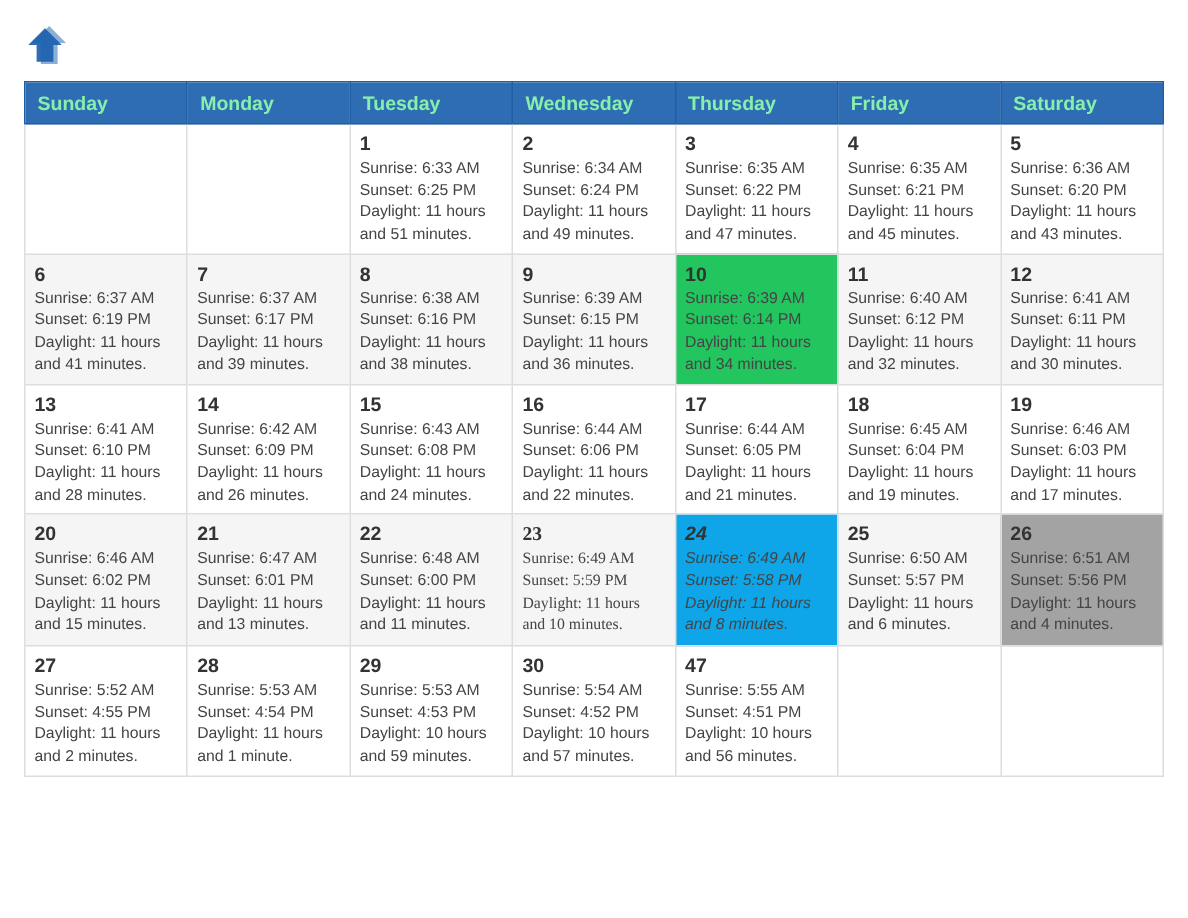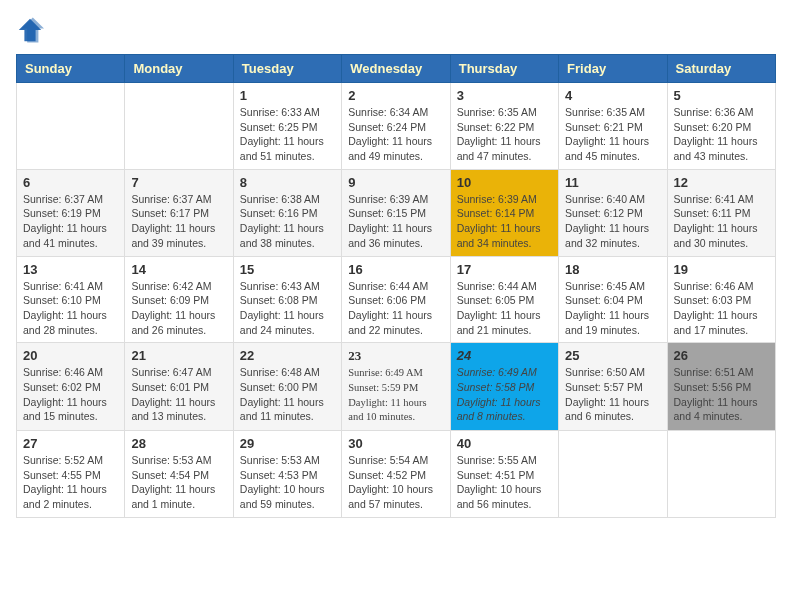--- a/index.html
+++ b/index.html
@@ -47,21 +47,21 @@
       font-size: 16px;
       color: #555;
     }
     .calendar {
       width: 100%;
       border-collapse: collapse;
       border: 1px solid #ccc;
     }
     .calendar th {
       background-color: #2e6db4;
-      color: #fef9c3;
+      color: #86efac;
       text-align: left;
       padding: 6px 8px;
       font-size: 13px;
       border: 1px solid #2060a0;
     }
     .calendar td {
       vertical-align: top;
       padding: 5px 6px;
       border: 1px solid #ddd;
       font-size: 11px;
@@ -175,21 +175,21 @@
           <div class="day-info">Sunrise: 6:38 AM
 Sunset: 6:16 PM
 Daylight: 11 hours and 38 minutes.</div>
         </td>
         <td style="background: rgb(245, 245, 245);">
           <span class="day-number">9</span>
           <div class="day-info">Sunrise: 6:39 AM
 Sunset: 6:15 PM
 Daylight: 11 hours and 36 minutes.</div>
         </td>
-        <td style="background: #eab308;">
+        <td style="background: #22c55e;">
           <span class="day-number">10</span>
           <div class="day-info">Sunrise: 6:39 AM
 Sunset: 6:14 PM
 Daylight: 11 hours and 34 minutes.</div>
         </td>
         <td style="background: rgb(245, 245, 245);">
           <span class="day-number">11</span>
           <div class="day-info">Sunrise: 6:40 AM
 Sunset: 6:12 PM
 Daylight: 11 hours and 32 minutes.</div>
@@ -308,21 +308,21 @@
 Sunset: 4:53 PM
 Daylight: 10 hours and 59 minutes.</div>
         </td>
         <td>
           <span class="day-number">30</span>
           <div class="day-info">Sunrise: 5:54 AM
 Sunset: 4:52 PM
 Daylight: 10 hours and 57 minutes.</div>
         </td>
         <td>
-          <span class="day-number">40</span>
+          <span class="day-number">47</span>
           <div class="day-info">Sunrise: 5:55 AM
 Sunset: 4:51 PM
 Daylight: 10 hours and 56 minutes.</div>
         </td>
         <td class="empty-cell"></td>
         <td class="empty-cell"></td>
       </tr>
     </tbody>
 </table>
 

